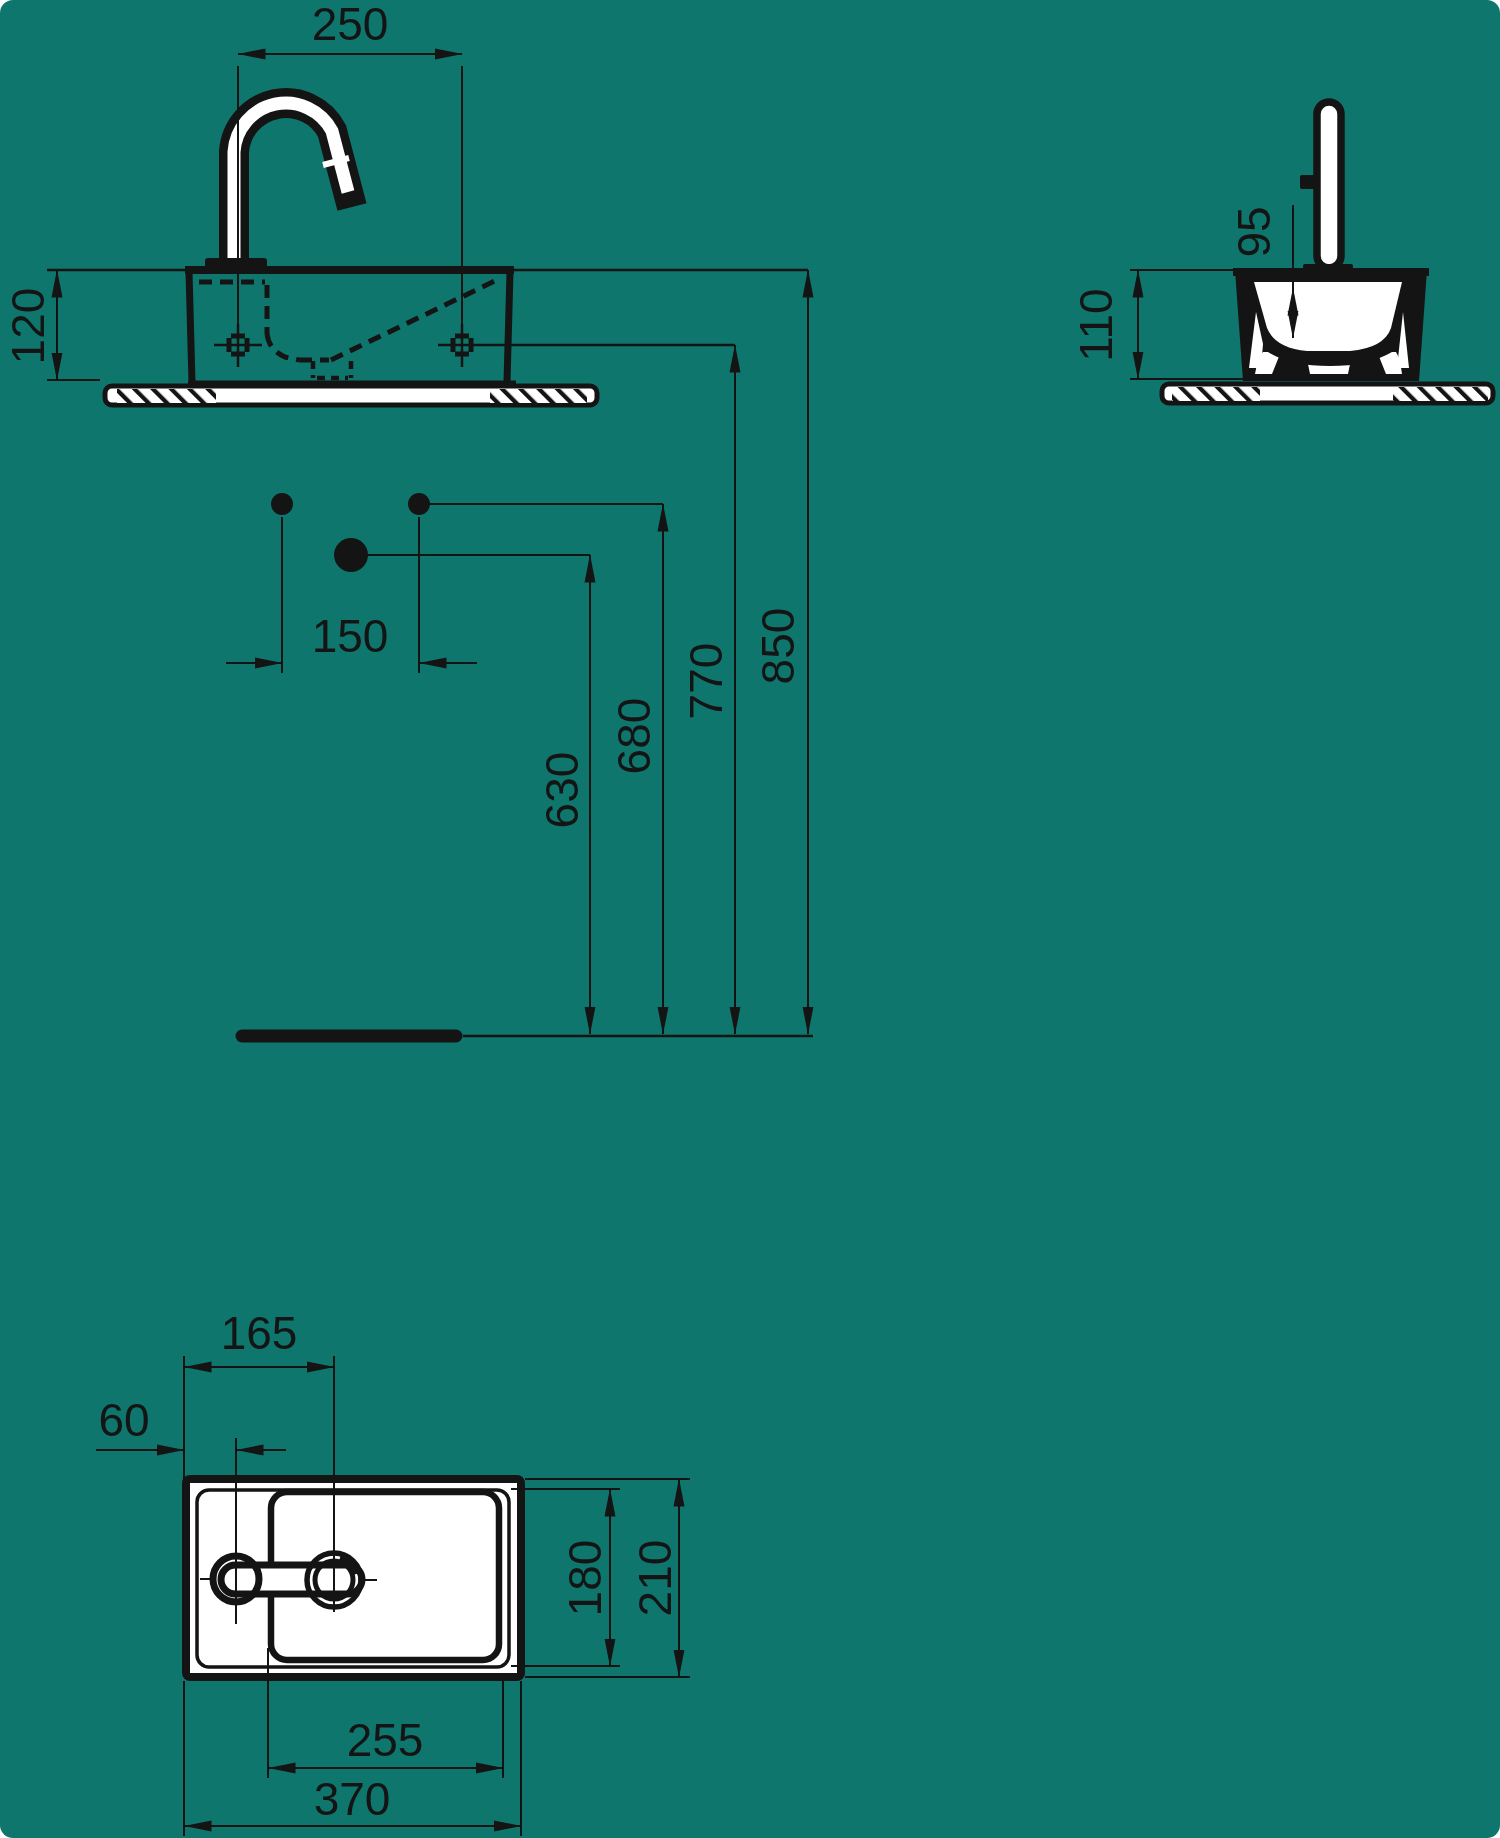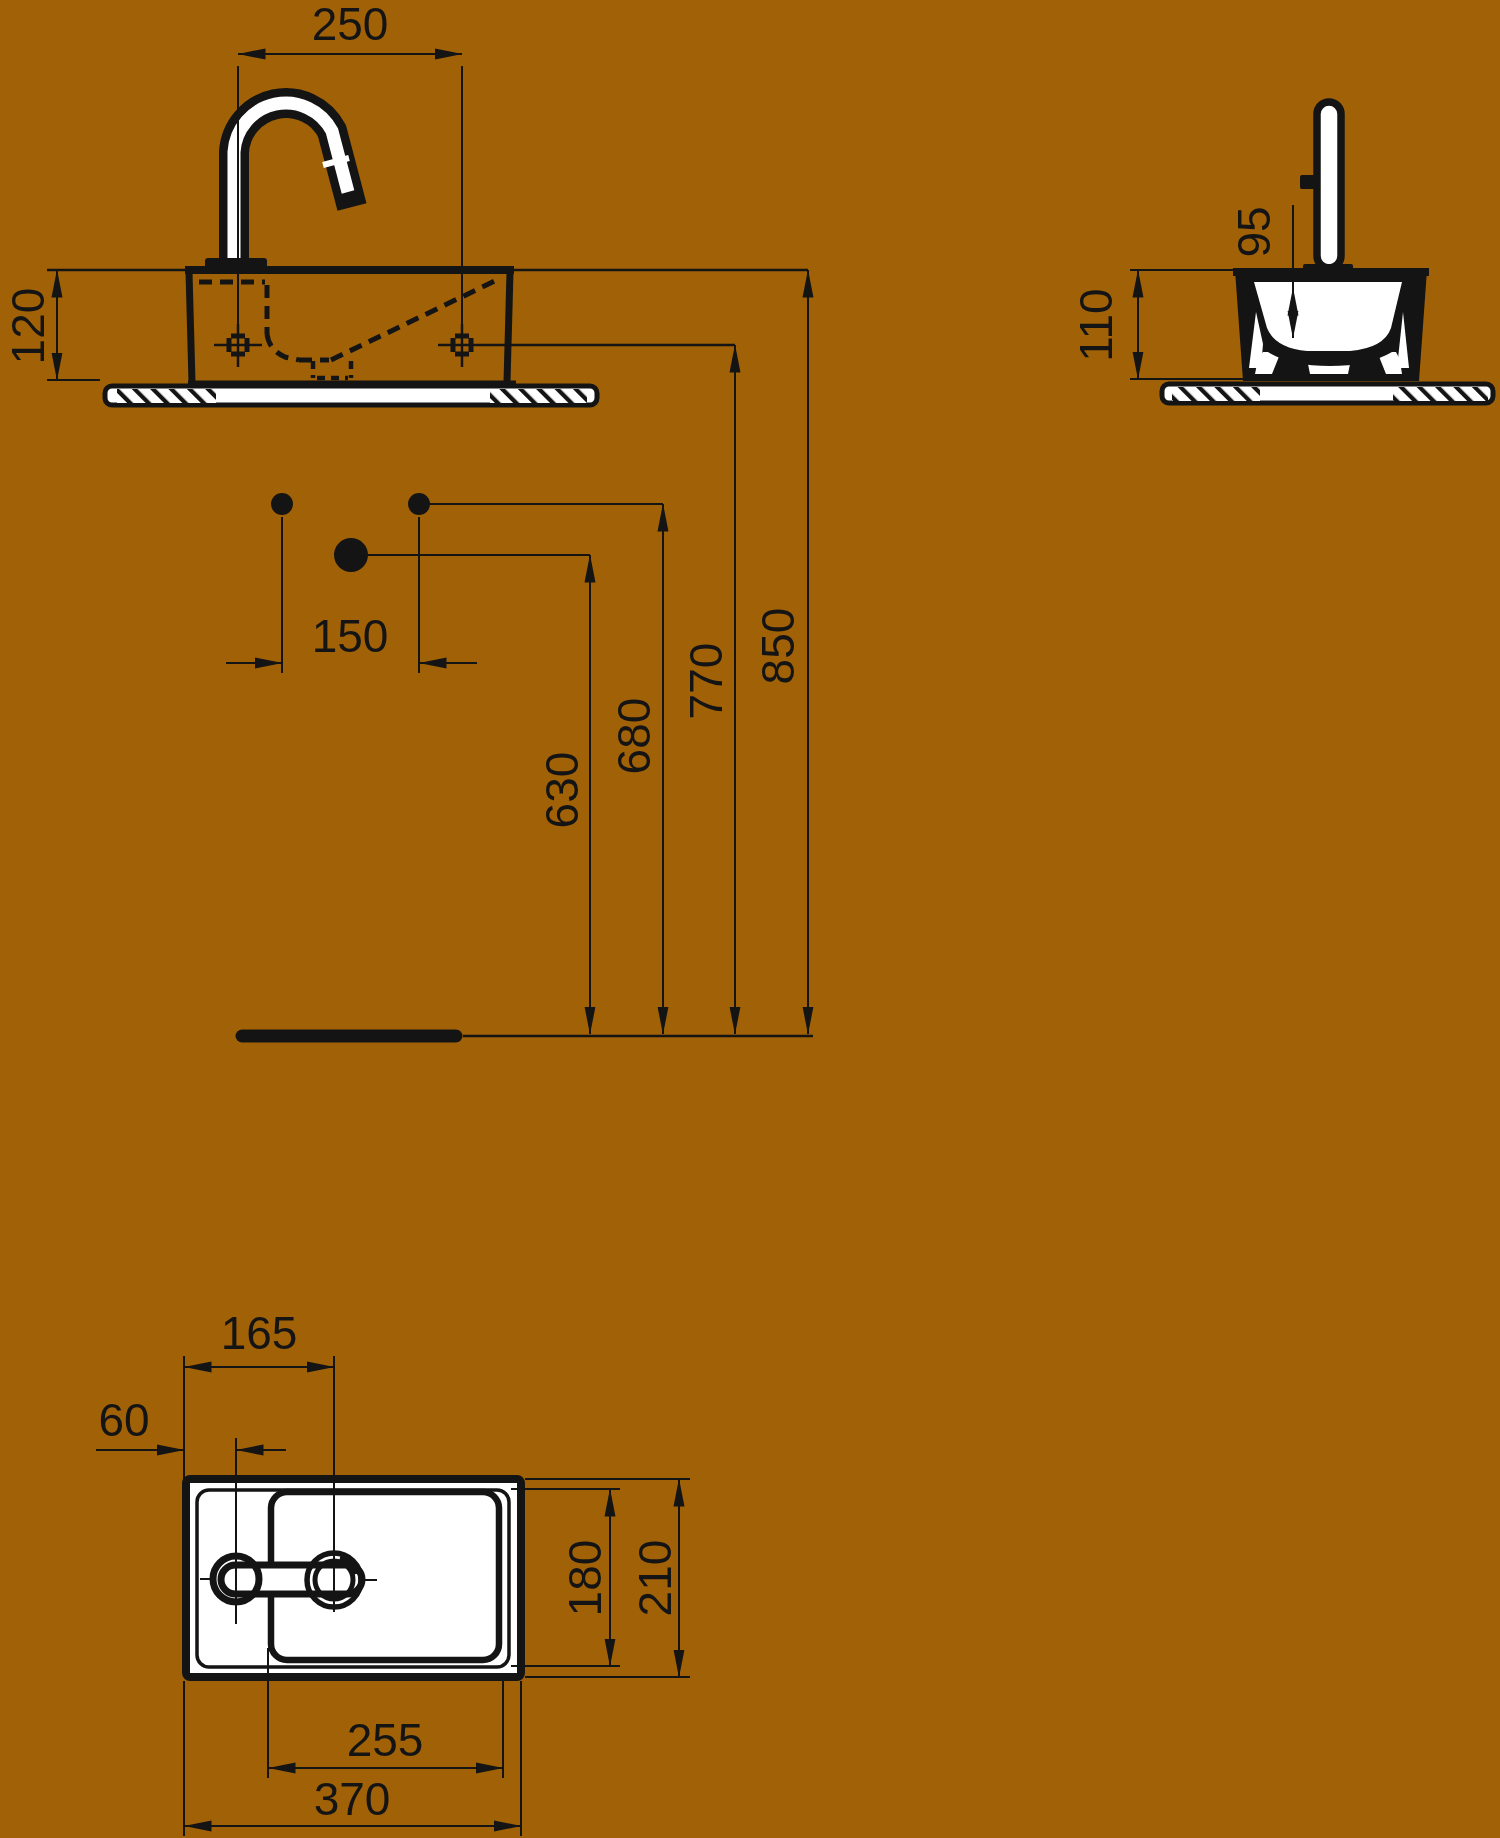--- a/index.html
+++ b/index.html
@@ -1,16 +1,16 @@
 <!DOCTYPE html>
 <html><head>
 <meta charset="utf-8">
 <style>
   html,body{margin:0;padding:0;background:#ffffff;}
-  .stage{position:relative;width:1500px;height:1838px;background:#a16207;overflow:hidden;}
+  .stage{position:relative;width:1500px;height:1838px;background:#0f766e;overflow:hidden;border-radius:13px;}
   svg{display:block;}
   text{font-family:"Liberation Sans","DejaVu Sans",sans-serif;font-size:46px;fill:#141414;}
 </style>
 </head>
 <body>
 
 <div class="stage">
 <svg width="1500" height="1838" viewBox="0 0 1500 1838">
   <defs>
     <marker id="arr" viewBox="0 0 28 14" refX="27.5" refY="7" markerWidth="28" markerHeight="14" markerUnits="userSpaceOnUse" orient="auto-start-reverse">

